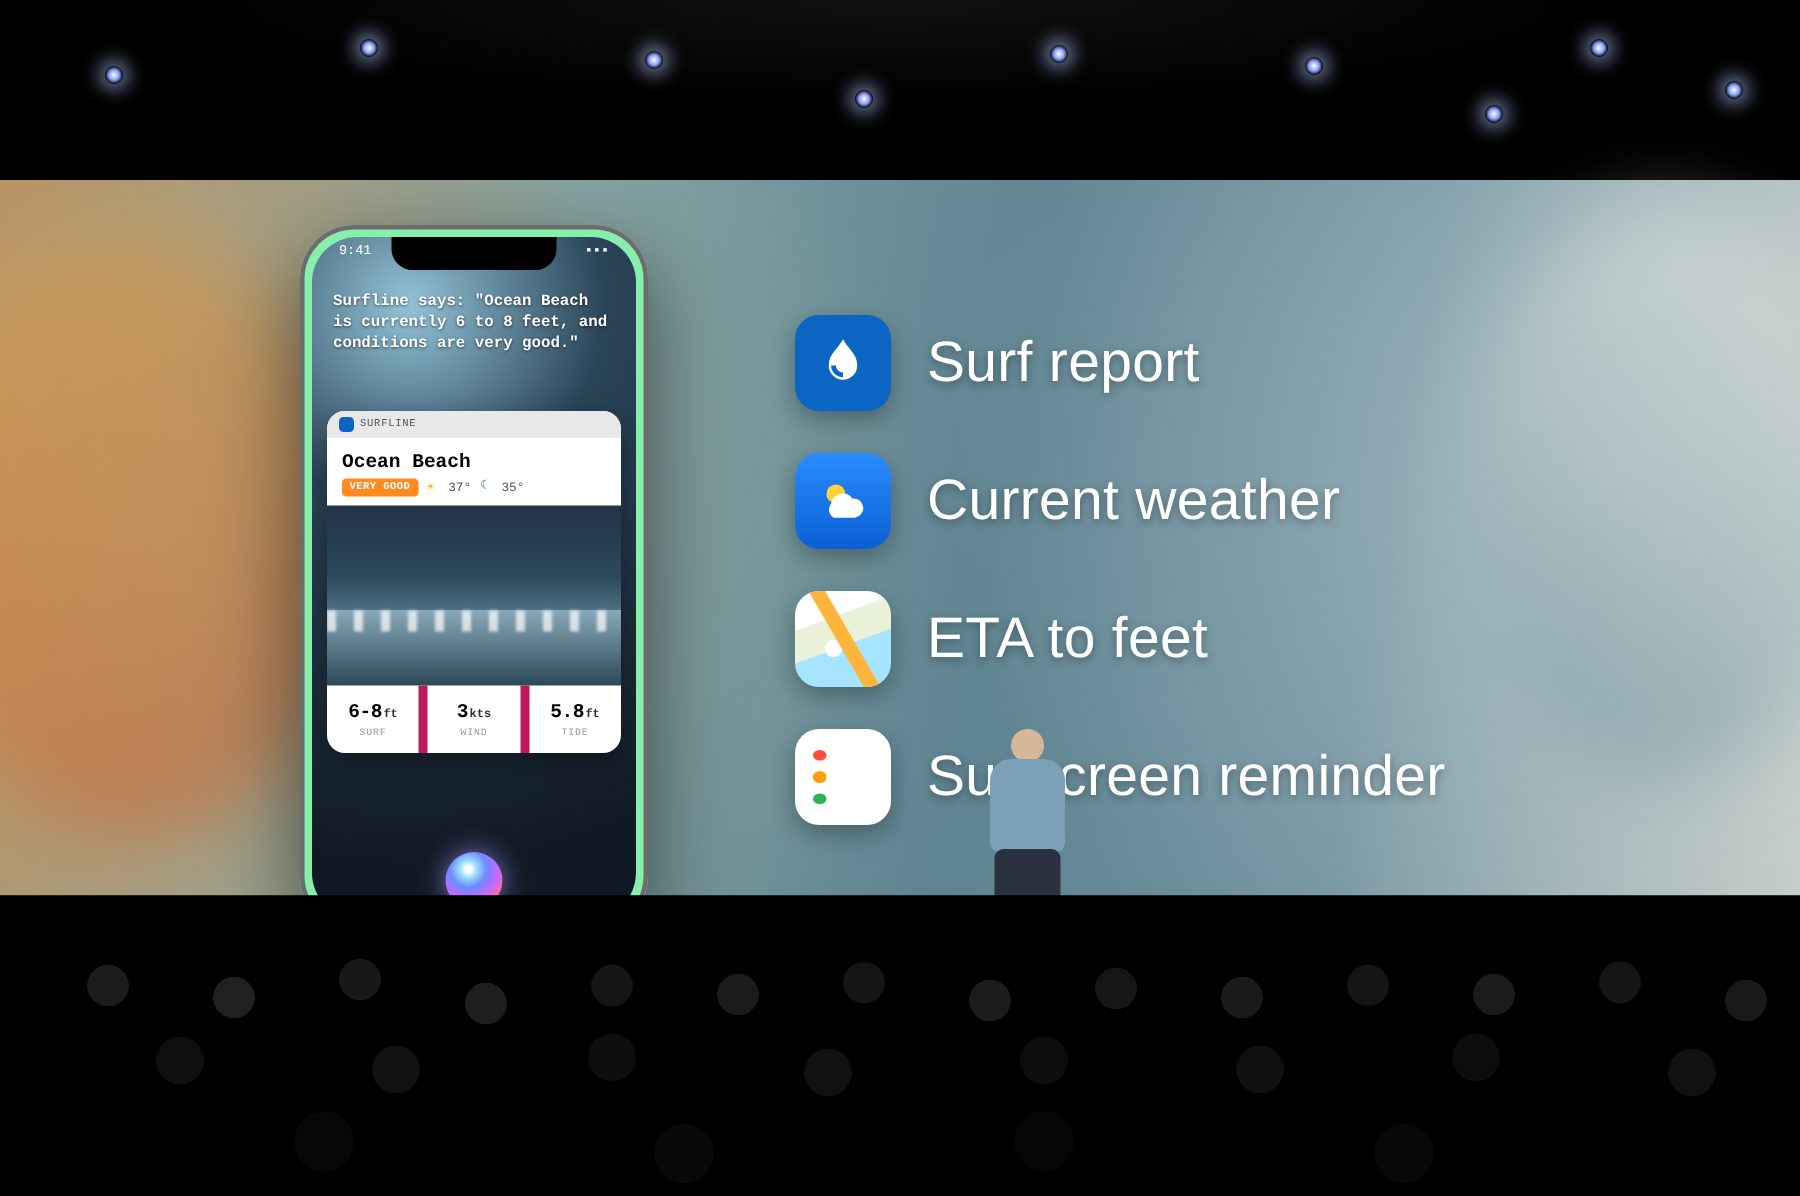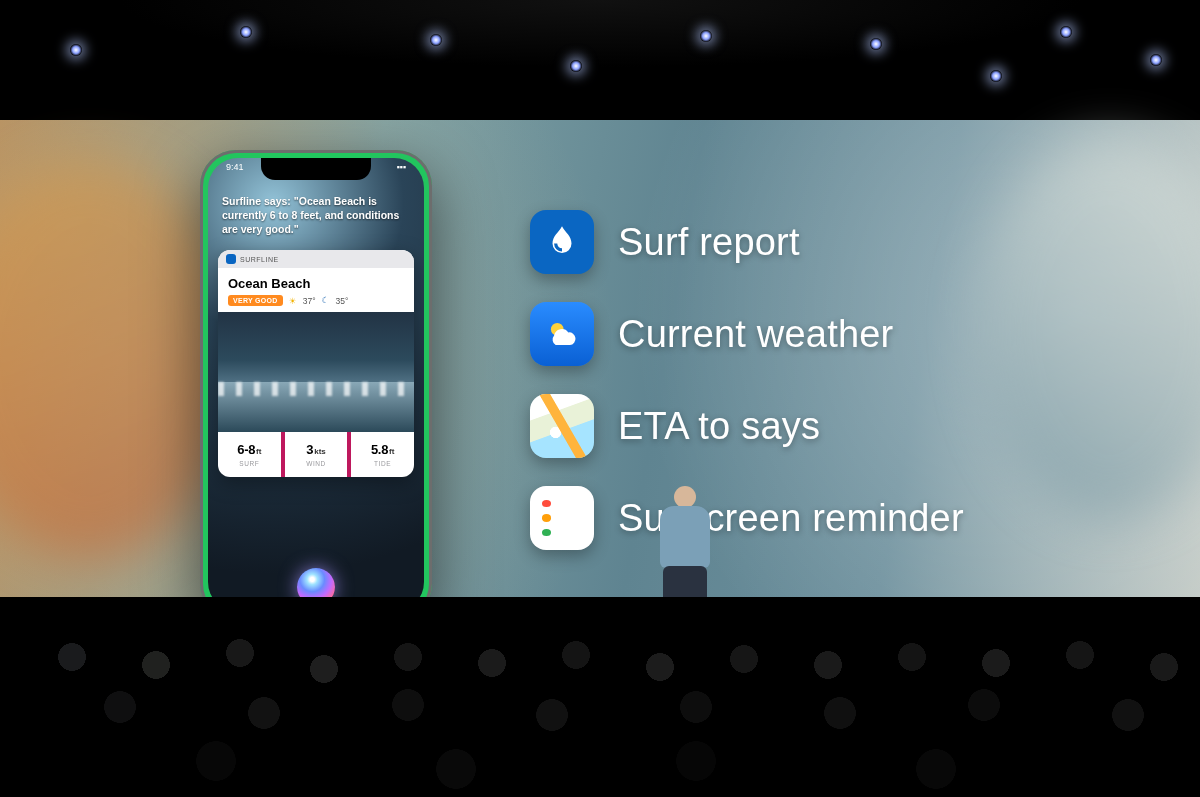--- a/index.html
+++ b/index.html
@@ -53,23 +53,24 @@
     right: -40px; top: 20px; width: 260px; height: 380px;
     background: linear-gradient(200deg,#e8ece4,#6c8f9c);
   }
 
   
   .phone {
     position: absolute;
     left: 200px; top: 150px;
     width: 232px; height: 470px;
     border-radius: 36px;
-    background: #22c55e;
+    background: #86efac;
     box-shadow: 0 0 0 3px #6d6d6d inset, 0 20px 60px rgba(0,0,0,.55);
     overflow: hidden;
+    font-family: Liberation Mono, monospace;
   }
   .phone .screen {
     position: absolute;
     inset: 8px;
     border-radius: 30px;
     background:
       radial-gradient(circle at 30% 10%, #93c3d8 0%, #2a4458 30%, #111a24 85%);
     overflow: hidden;
   }
   .notch {
@@ -92,21 +93,21 @@
     position: absolute;
     top: 36px; left: 14px; right: 14px;
     color: #fff;
     font-size: 10.5px;
     line-height: 1.35;
     font-weight: 600;
     text-shadow: 0 1px 2px rgba(0,0,0,.6);
   }
   .card {
     position: absolute;
-    top: 92px; left: 10px; right: 10px;
+    top: 116px; left: 10px; right: 10px;
     background: #fff;
     border-radius: 12px;
     overflow: hidden;
     box-shadow: 0 6px 20px rgba(0,0,0,.35);
   }
   .card-appheader {
     background: #e8e8eb;
     padding: 4px 8px;
     display: flex; align-items: center; gap: 4px;
     font-size: 7px; color: #555;
@@ -152,21 +153,21 @@
     filter: blur(1px);
   }
   .stats {
     display: flex;
   }
   .stat {
     flex: 1;
     text-align: center;
     padding: 8px 2px 10px;
   }
-  .stat + .stat { border-left: 4px solid #be185d; }
+  .stat + .stat { border-left: 6px solid #be185d; }
   .stat .val { font-size: 13px; font-weight: 700; color: #000; letter-spacing: -.3px;}
   .stat .unit { font-size: 8px; font-weight: 600; color: #333; margin-left:1px;}
   .stat .lab { font-size: 6.5px; color: #9a9a9e; letter-spacing: .6px; margin-top: 2px; }
 
   .siri-orb {
     position: absolute;
     bottom: 6px; left: 50%; transform: translateX(-50%);
     width: 38px; height: 38px;
     border-radius: 50%;
     background: radial-gradient(circle at 40% 30%, #fff 0 6%, #9fe3ff 15%, #6a8bff 35%, #c16bff 55%, #ff6ba0 75%, rgba(0,0,0,0) 80%);
@@ -345,21 +346,21 @@
     <div class="ficon weather">
       <svg viewBox="0 0 24 24">
           <circle cx="9" cy="9" r="4" fill="#ffd23a"></circle>
           <path fill="#fff" d="M7 13a5 5 0 0 1 9-2 4 4 0 1 1 1 8H8a4 4 0 0 1-1-6z"></path>
         </svg>
     </div>
     <span>Current weather</span>
   </div>
   <div class="feature">
     <div class="ficon maps"></div>
-    <span>ETA to says</span>
+    <span>ETA to feet</span>
   </div>
   <div class="feature">
     <div class="ficon reminders">
       <span class="rdot r1"></span>
       <span class="rdot r2"></span>
       <span class="rdot r3"></span>
     </div>
     <span>Sunscreen reminder</span>
   </div>
 </div>

